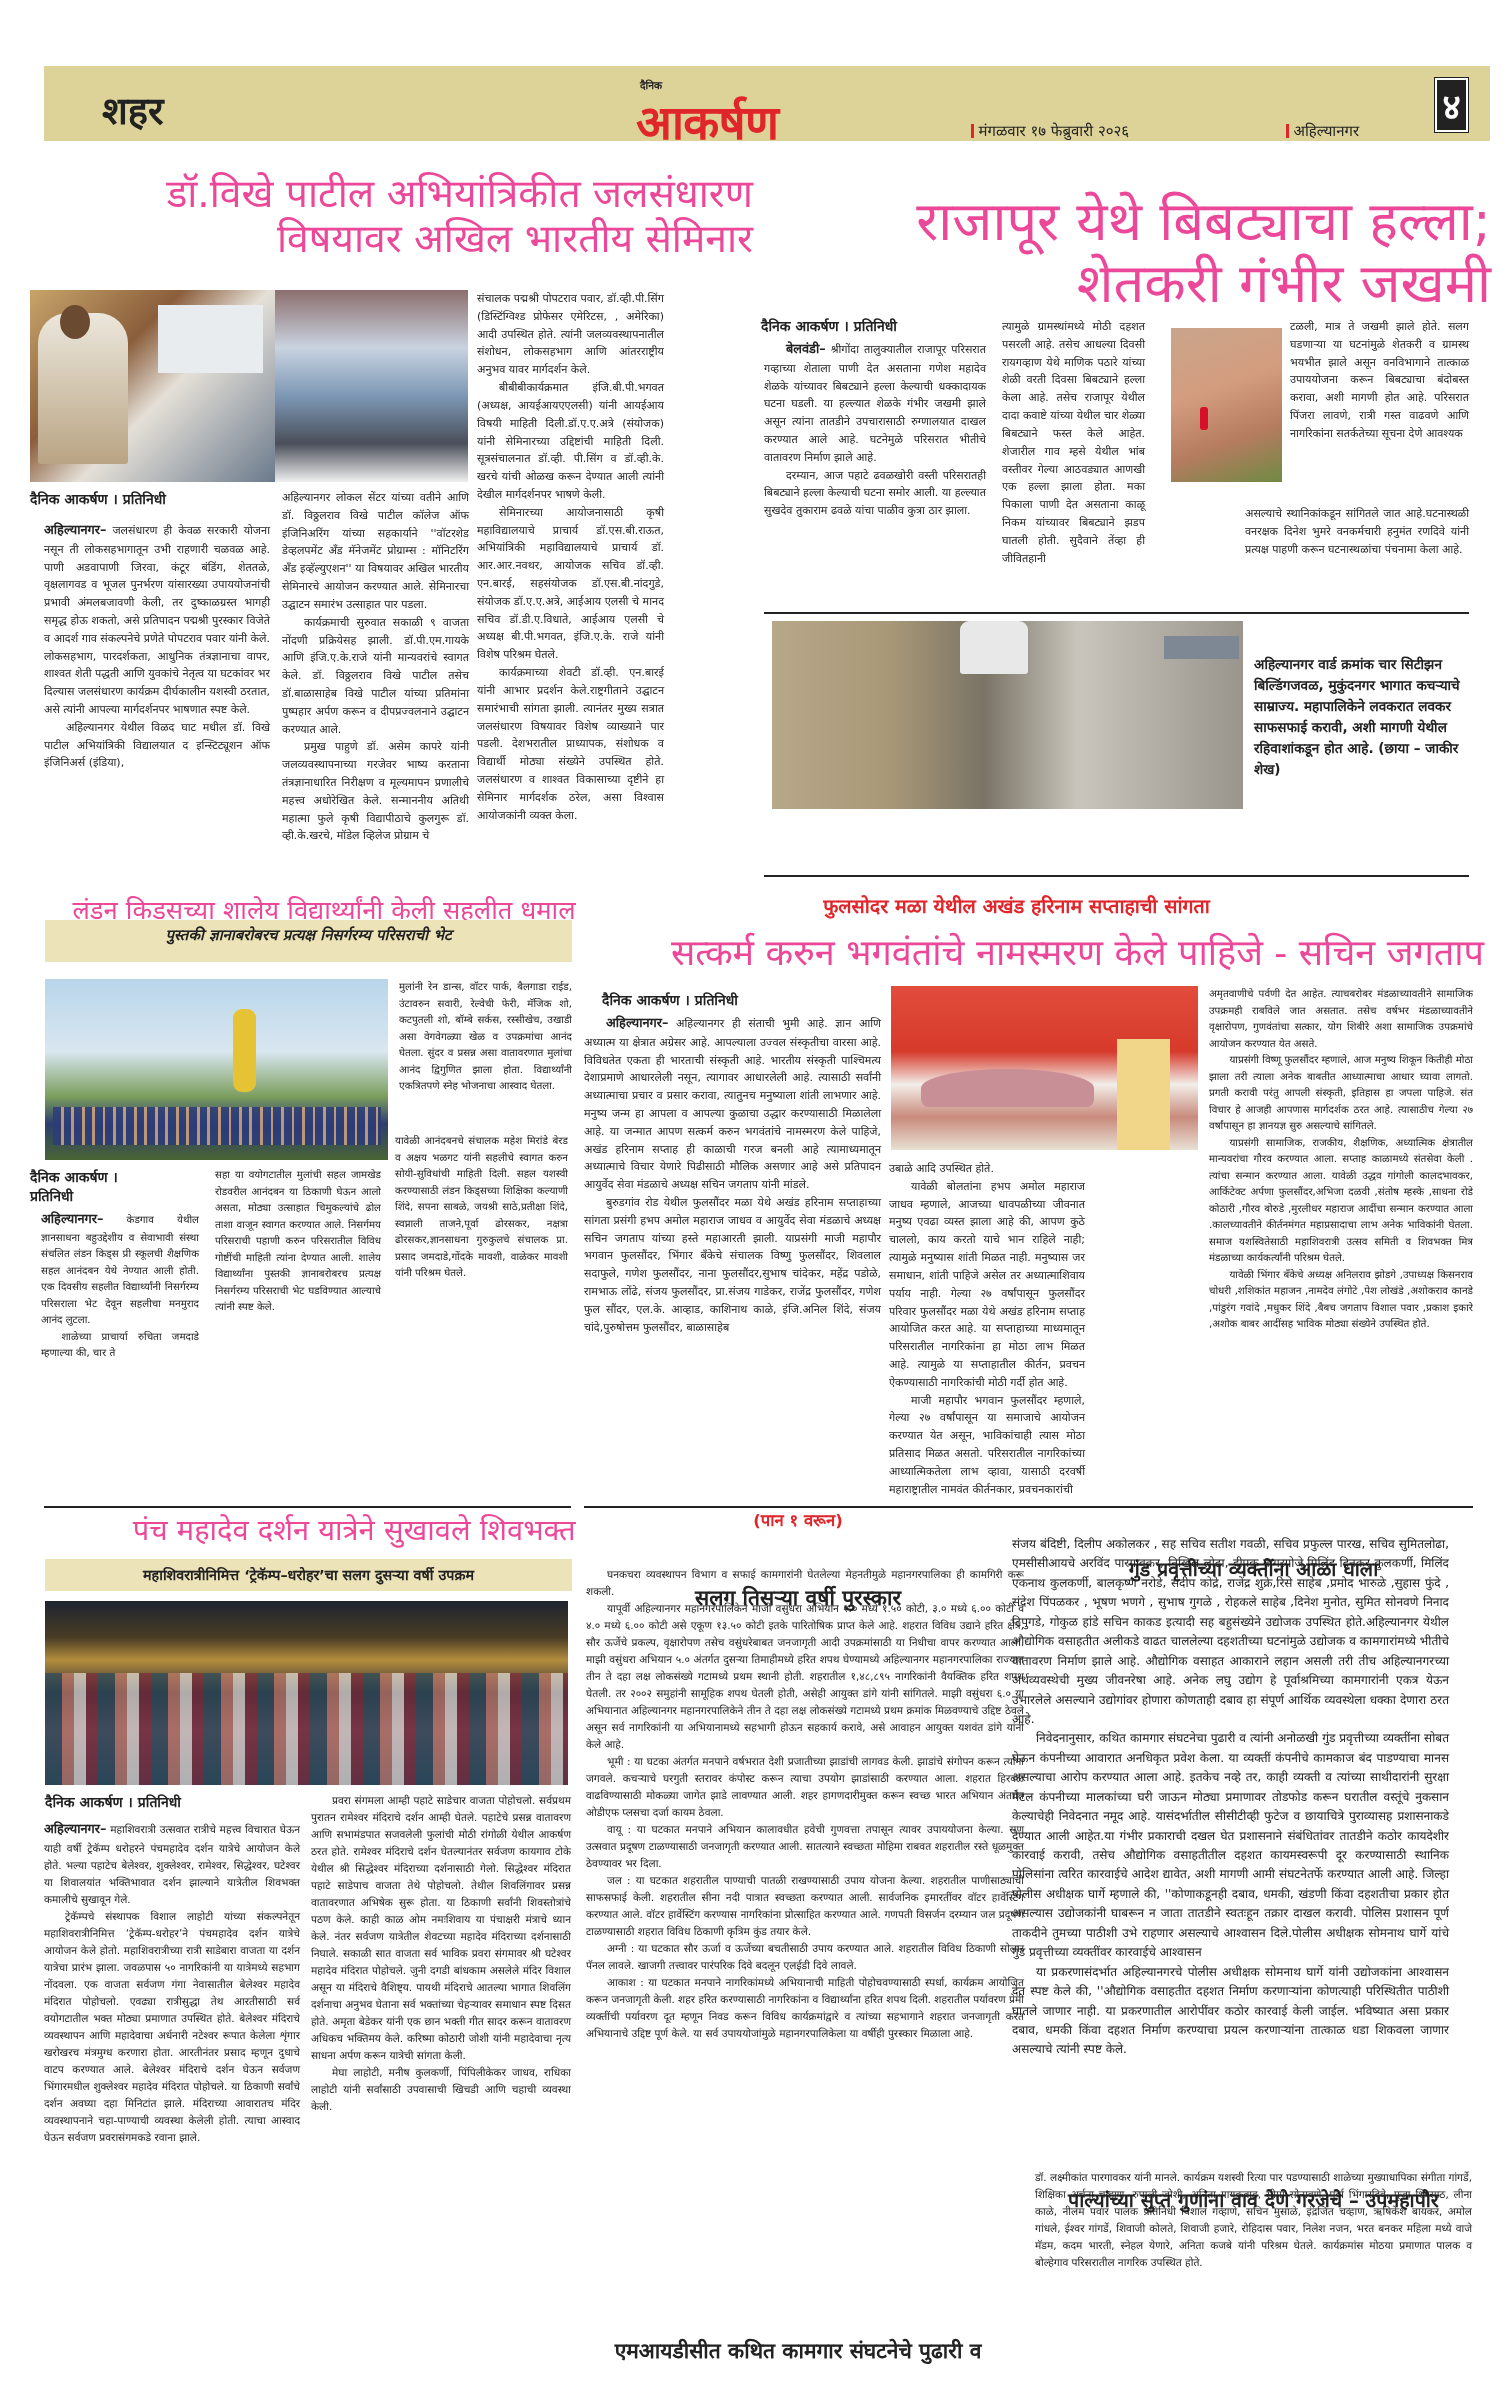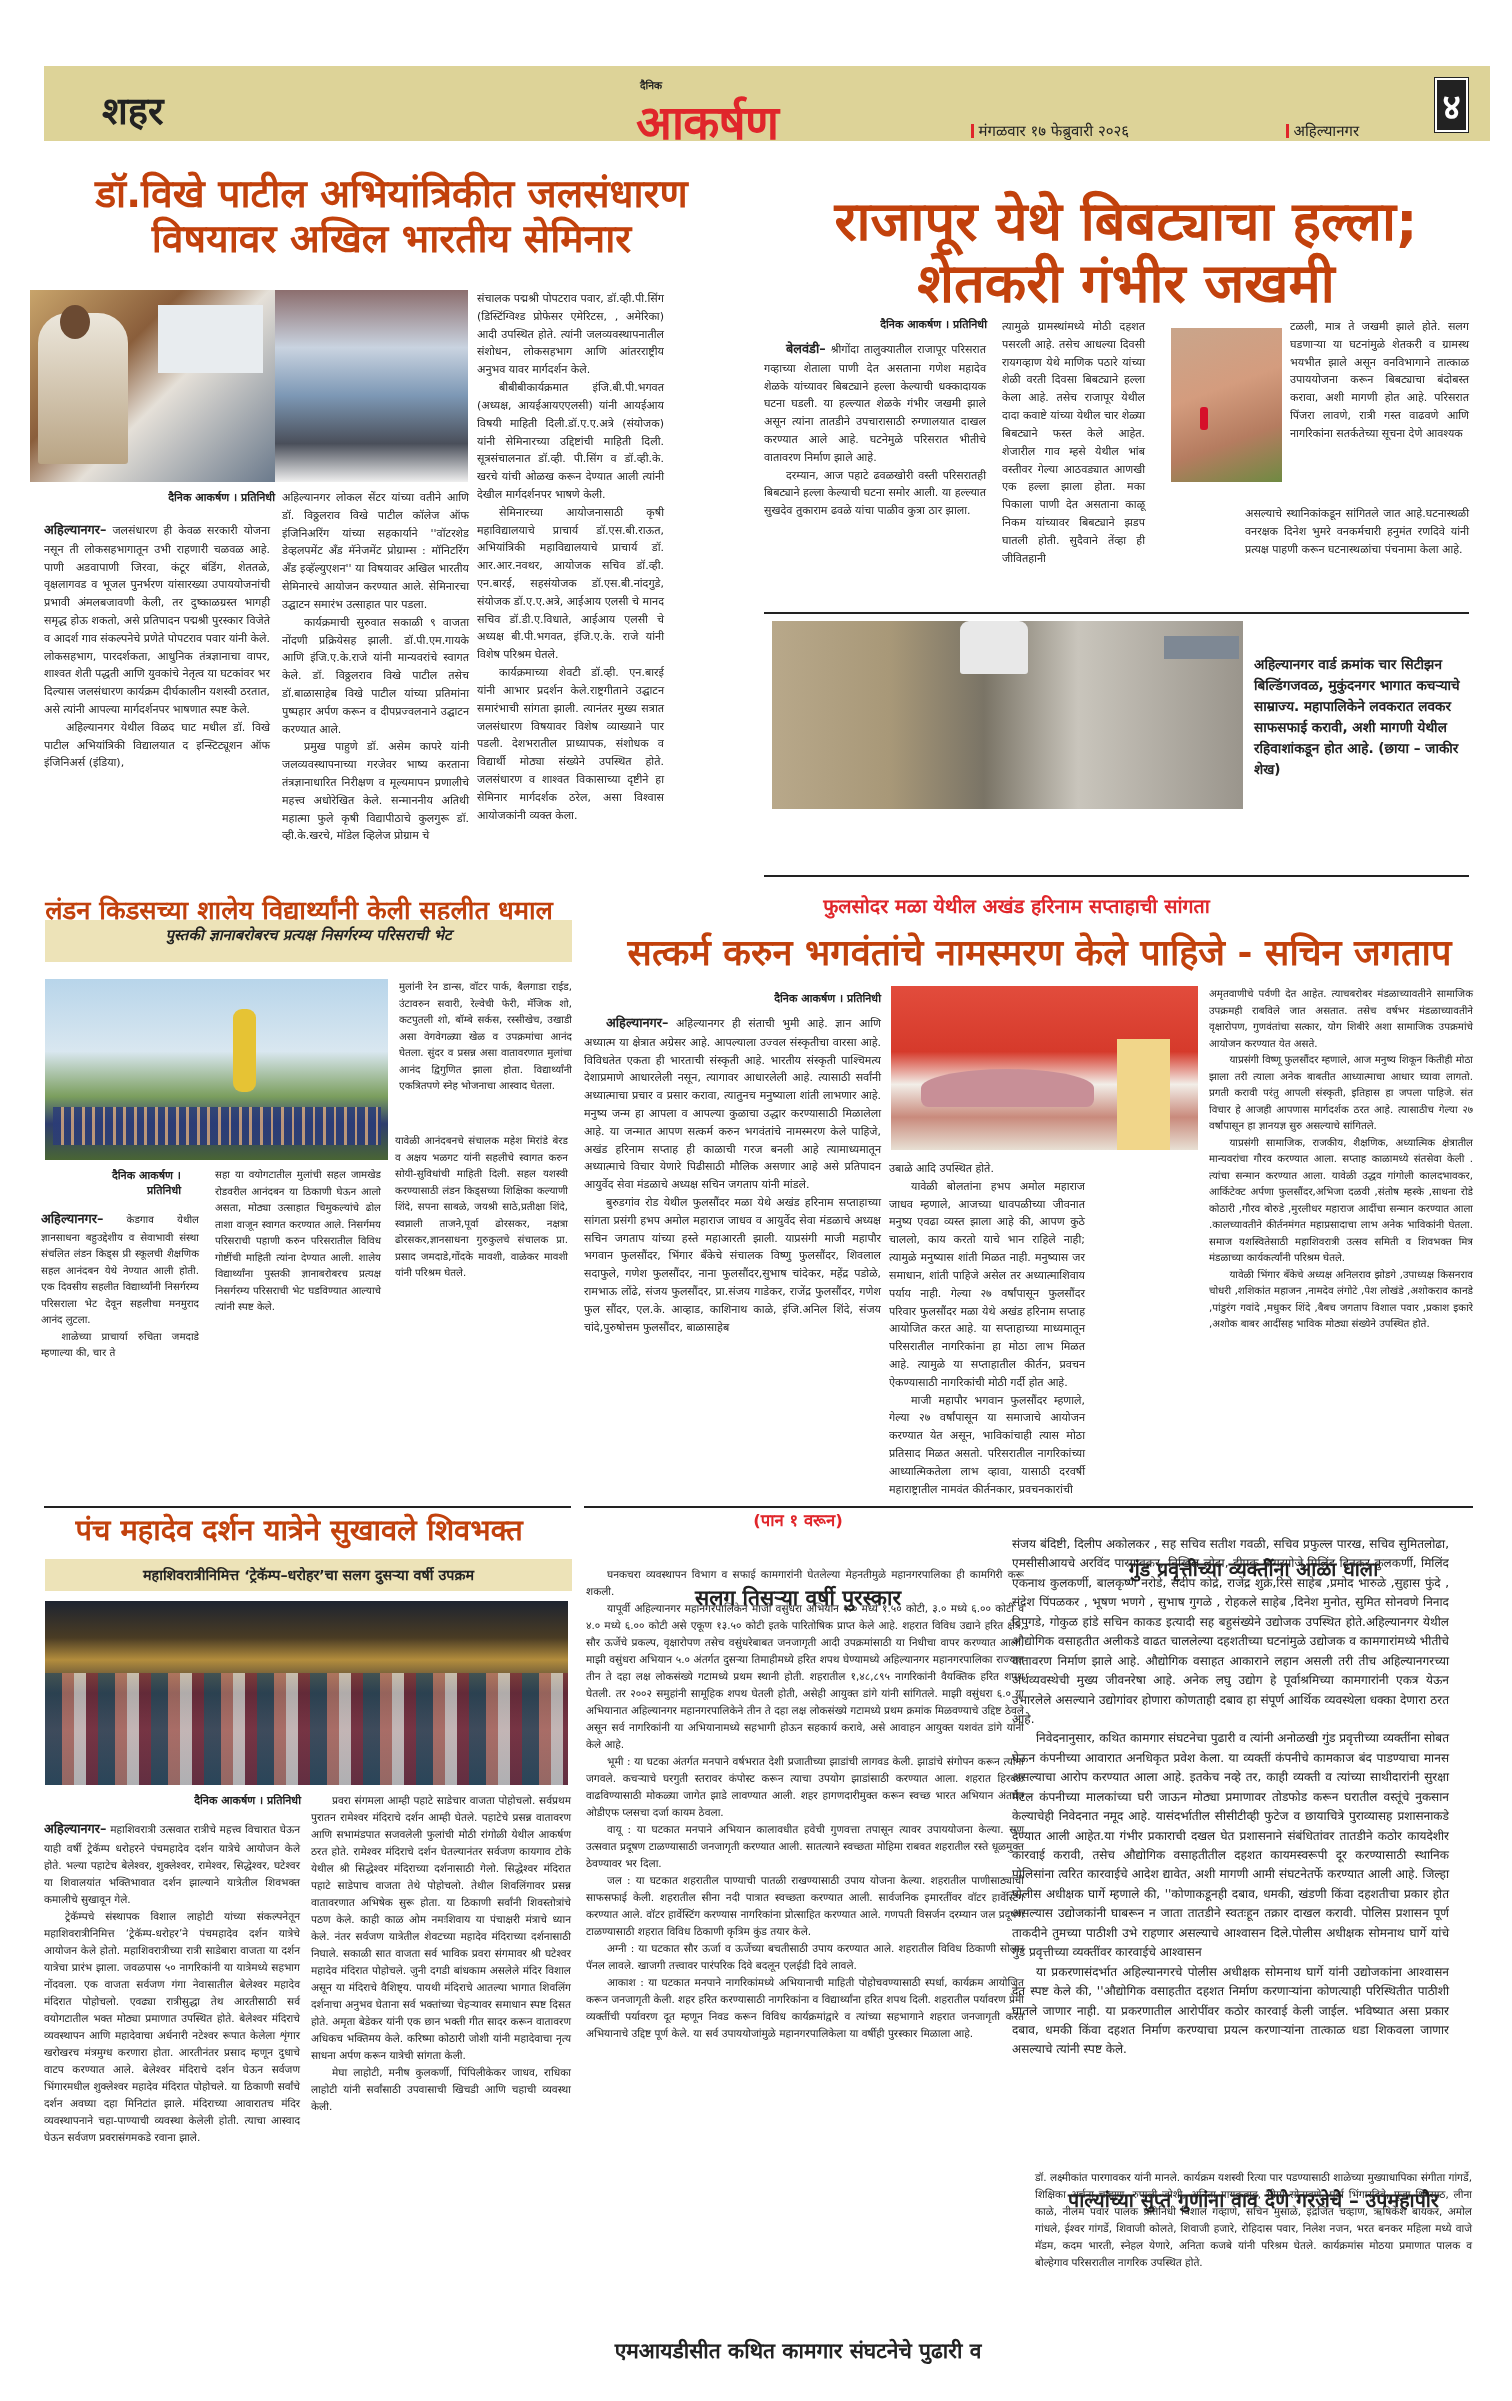--- a/index.html
+++ b/index.html
@@ -8,24 +8,24 @@
   .abs{position:absolute;}
   .masthead{left:44px;top:66px;width:1446px;height:75px;background:#ddd398;}
   .section-name{left:102px;top:83px;font-size:38px;font-weight:bold;color:#222;}
   .daily-small{left:640px;top:78px;font-size:10.5px;font-weight:bold;color:#222;}
   .brand{left:636px;top:89px;font-size:47px;font-weight:bold;color:#e0262b;letter-spacing:-0.8px;}
   .dateline{left:971px;top:120px;font-size:15px;color:#222;}
   .dateline .bar{display:inline-block;width:3px;height:13.6px;background:#e0262b;margin-right:4.5px;vertical-align:-1.5px;}
   .place{left:1286px;top:120px;font-size:15px;color:#222;}
   .place .bar{display:inline-block;width:3px;height:13.6px;background:#e0262b;margin-right:4.5px;vertical-align:-1.5px;}
   .page-no{left:1435px;top:78px;width:33px;height:54px;background:#222;color:#fff;font-size:35px;font-weight:bold;text-align:center;line-height:54px;border:2.3px solid #fff;outline:1.5px solid #222;}
-  .headline{font-weight:bold;color:#c2410c;text-align:center;line-height:1.15;}
+  .headline{font-weight:normal;color:#ec4899;text-align:right;line-height:1.15;}
   .h1a{left:30px;top:172px;width:723px;font-size:39px;}
   .h1b{left:761px;top:167px;width:730px;font-size:54px;margin-top:24px;}
-  .byline{font-weight:bold;font-size:11px;color:#222;text-align:right;}
+  .byline{font-weight:bold;font-size:14px;color:#222;text-align:left;}
   .col{font-size:11px;line-height:1.62;text-align:justify;color:#222;}
   .col b{font-weight:bold;font-size:12.8px;}
   .indent{text-indent:2em;}
   .photo{overflow:hidden;}
   .rule{height:2.3px;background:#222;}
   .kicker{font-weight:bold;color:#e0262b;text-align:center;}
   .strap{background:#ede3b8;text-align:center;font-weight:bold;color:#222;}
   .caption{font-size:13.6px;font-weight:bold;line-height:1.55;color:#222;}
   .subhead{font-weight:bold;text-align:center;color:#222;margin-top:47px;}
 </style>

